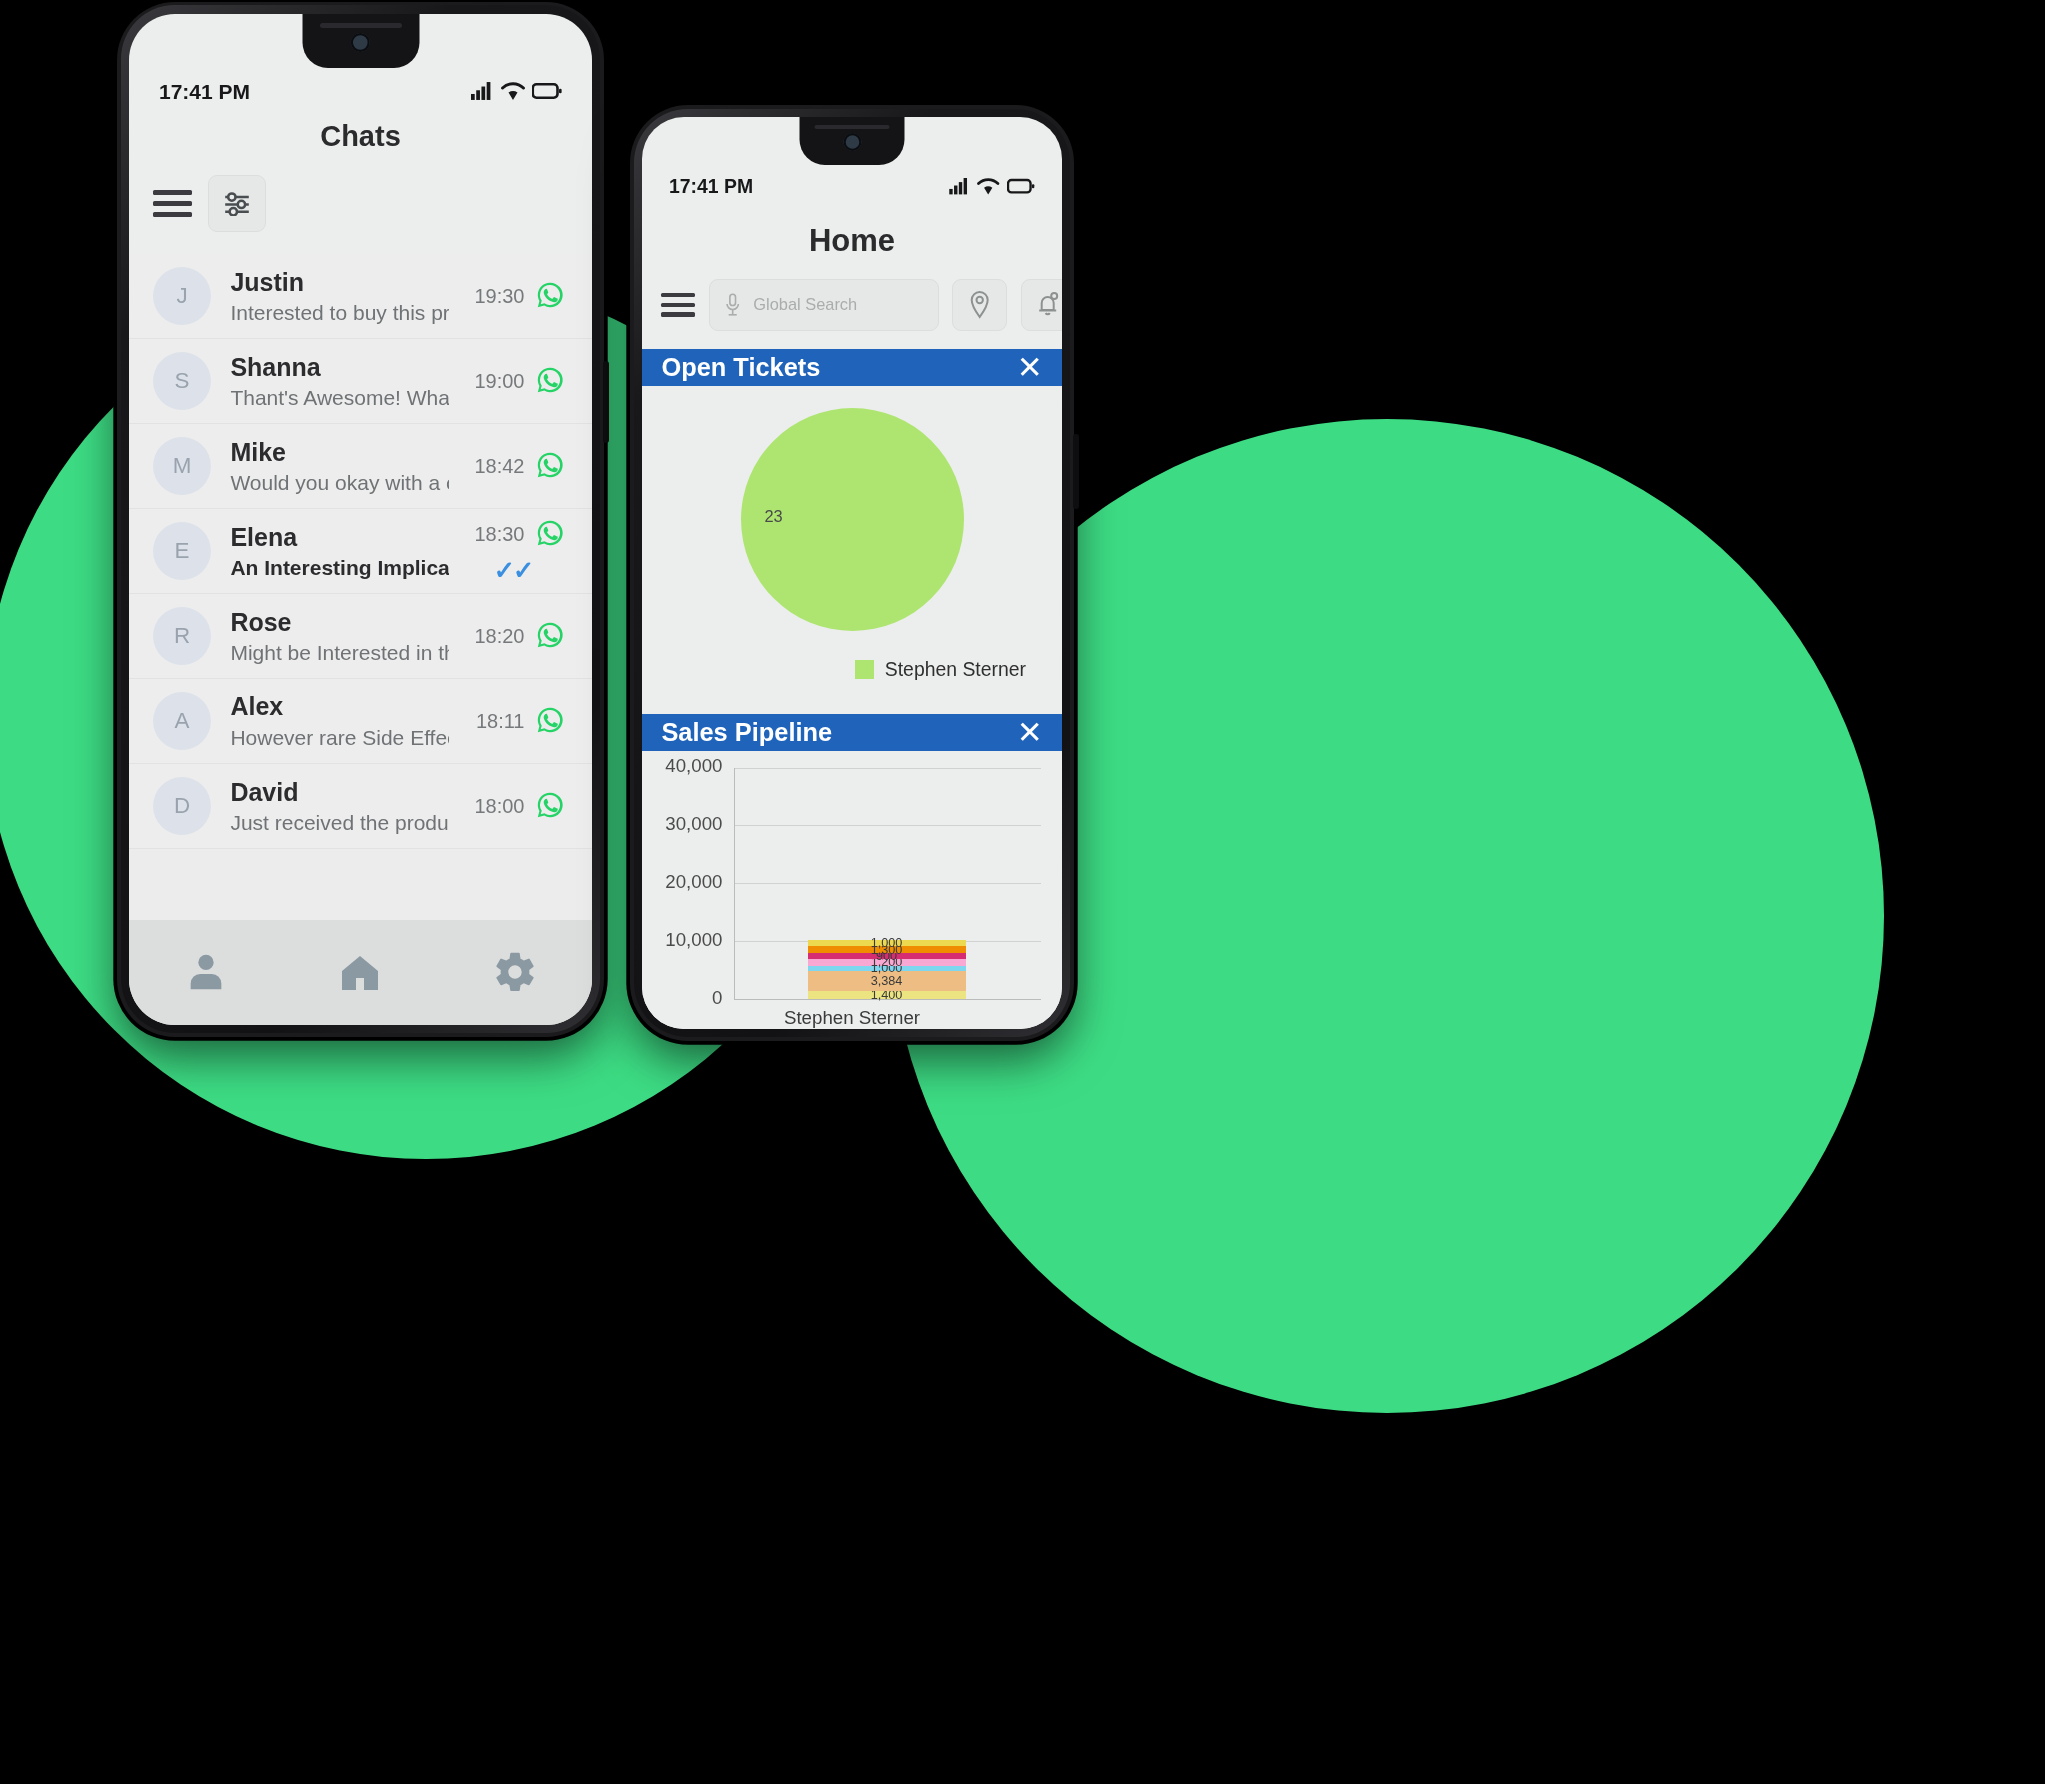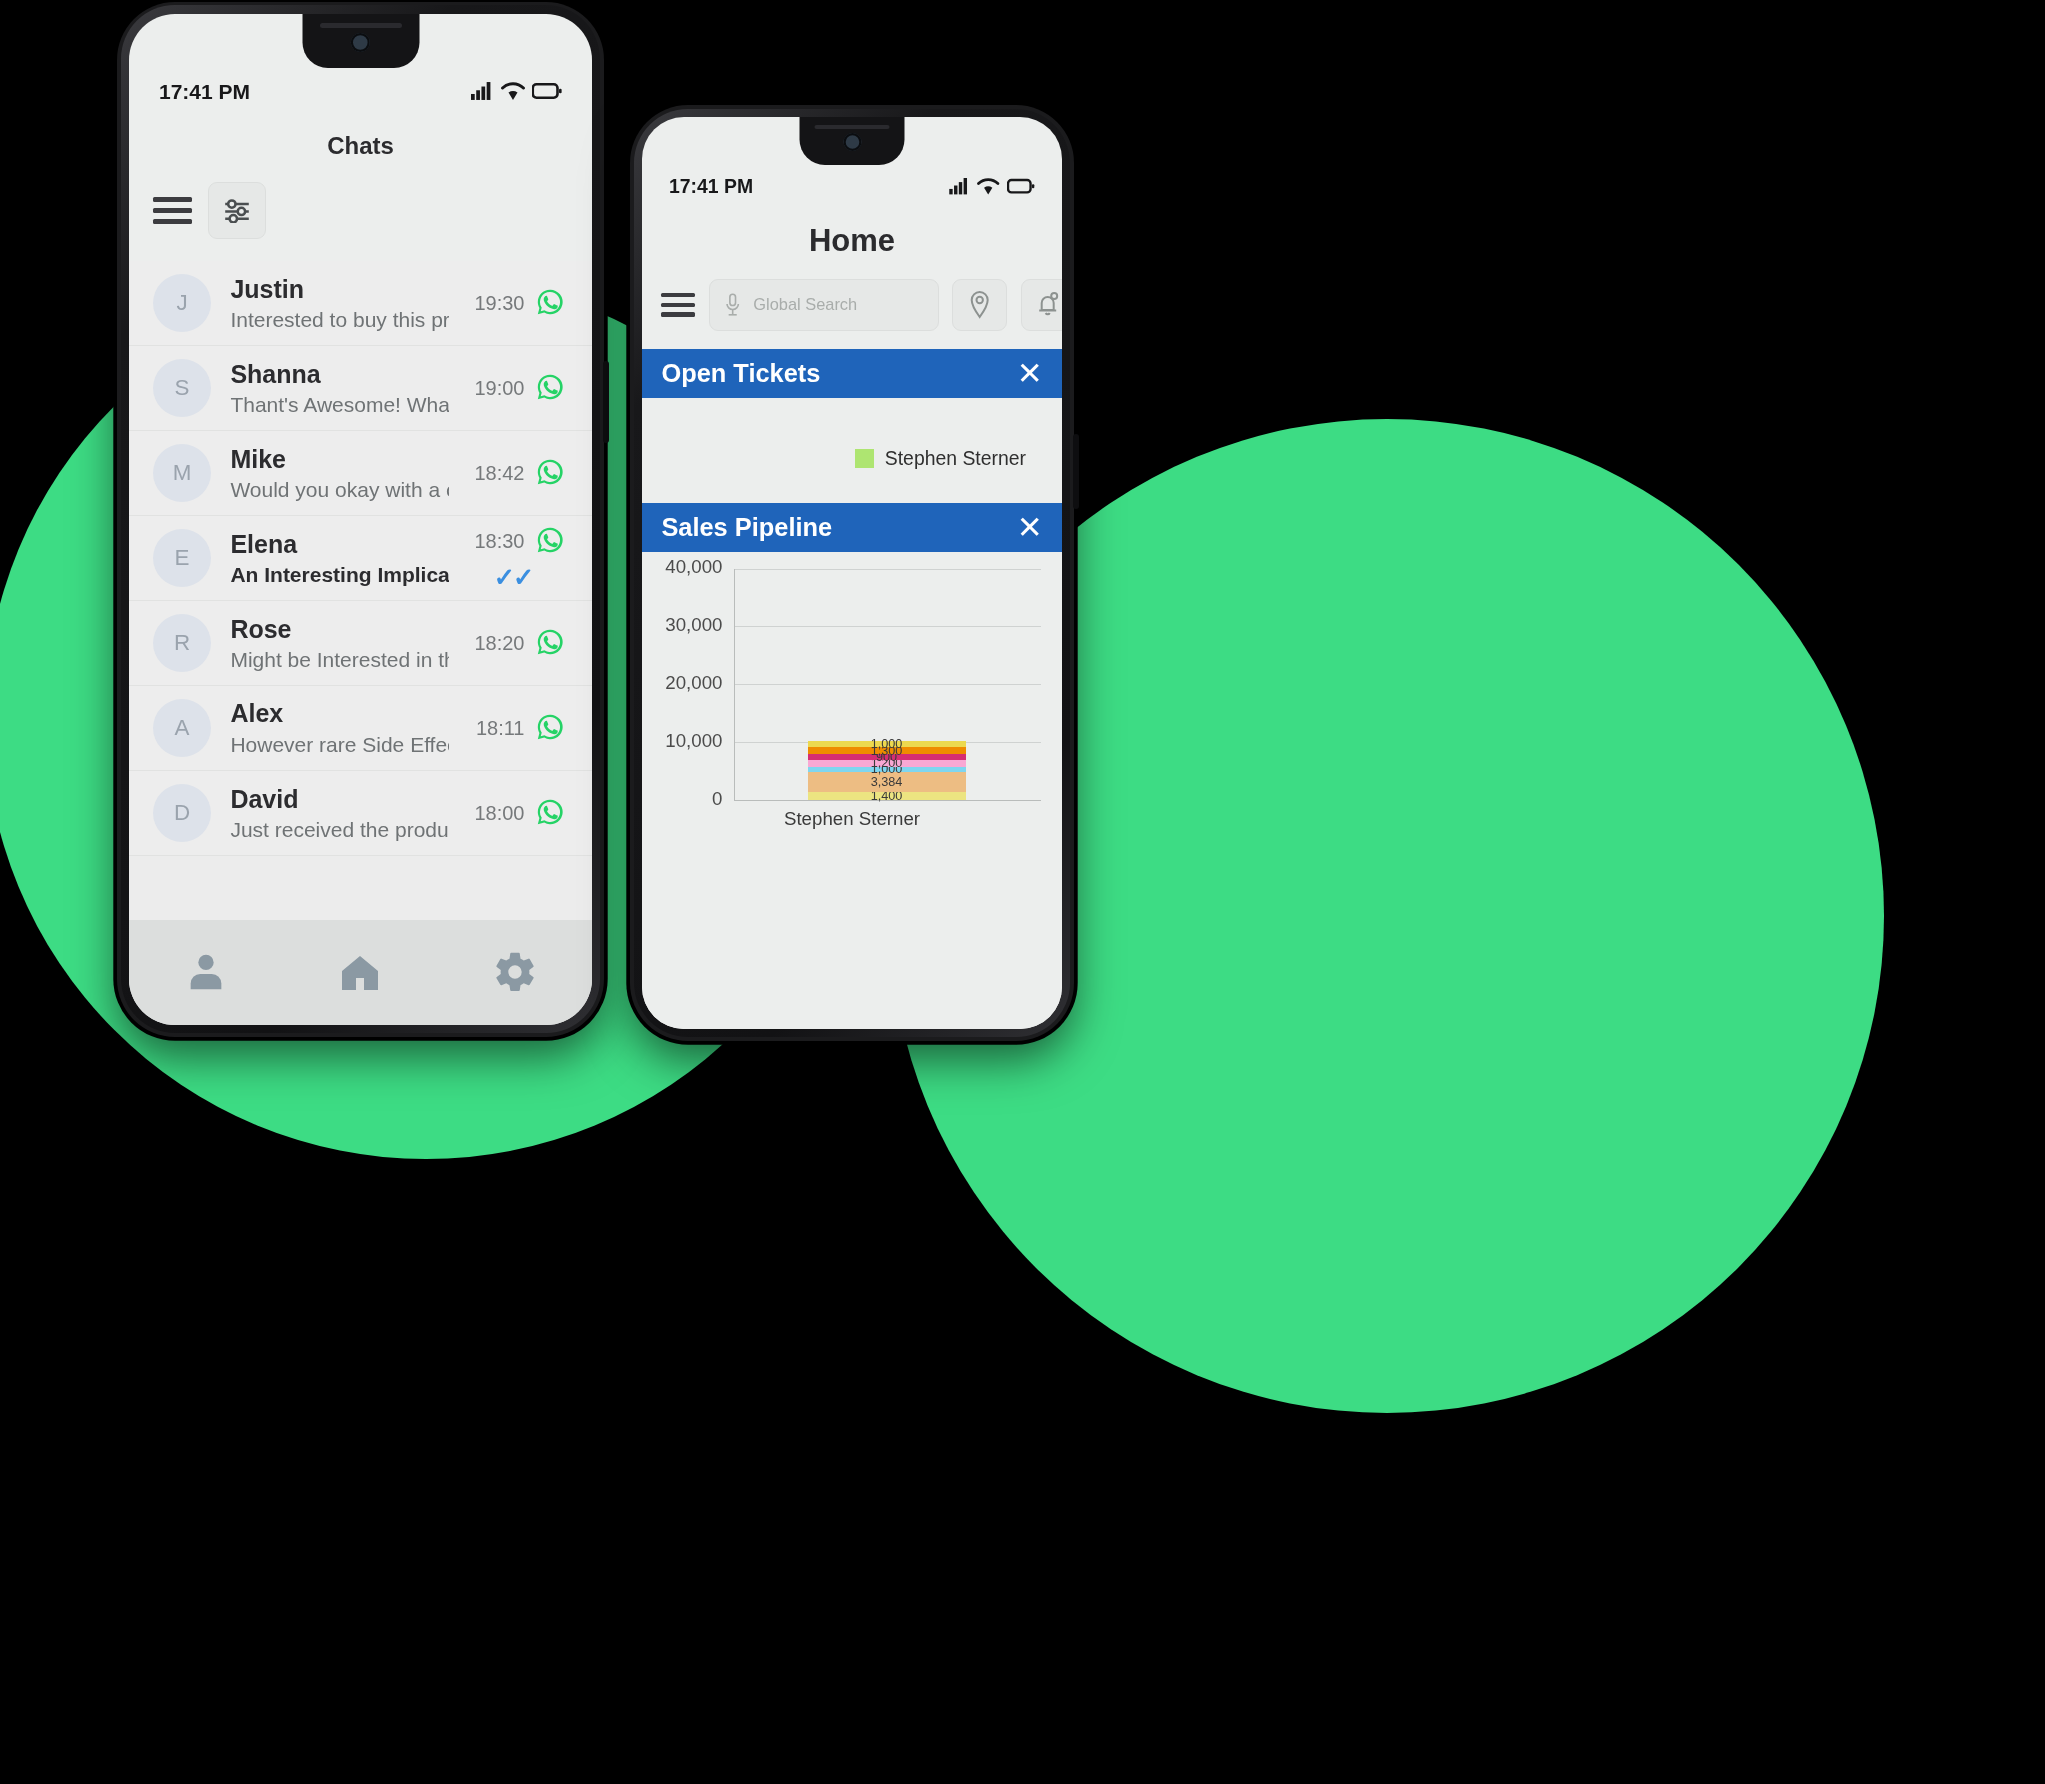--- a/index.html
+++ b/index.html
@@ -175,21 +175,21 @@
             <path d="M2 8 A20 20 0 0 1 30 8" stroke="#18181a" stroke-width="4" fill="none" stroke-linecap="round"></path>
           </svg>
 
           <svg width="30" height="18" viewBox="0 0 40 24">
             <rect x="1" y="3" width="33" height="18" rx="5" stroke="#18181a" stroke-width="3.5" fill="none"></rect>
             <rect x="36" y="9" width="3.5" height="6" rx="1.5" fill="#18181a"></rect>
           </svg>
         </span>
       </div>
 
-      <div class="app-title" style="font-size:24px; margin-top:28px;">Chats</div>
+      <div class="app-title" style="font-size:29px; margin-top:16px;">Chats</div>
 
       <div class="searchrow" style="padding:22.4px 30px 22.4px 24px; gap:16.4px;">
         <div class="hamburger" style="gap:6px; width:39px;">
           <i style="height:5.2px;"></i>
             <i style="height:5.2px;"></i>
             <i style="height:5.2px;"></i>
         </div>
         <div class="iconbtn" style="width:58px; height:57px;">
           <svg width="28" height="25.4" viewBox="0 0 38 34">
             <line x1="3" y1="8" x2="35" y2="8" stroke="#4a4e50" stroke-width="3.4"></line>
@@ -405,20 +405,25 @@
             <circle cx="18.5" cy="5" r="3" stroke="#8d9290" stroke-width="2" fill="none"></circle>
           </svg>
         </div>
       </div>
 
       <div class="panel-head" style="height:49px; padding:0 19.4px; font-size:25.4px;">
         <span>Open Tickets</span>
         <span class="panel-x" style="font-size:31px;">✕</span>
       </div>
       <div class="panel-body" style="padding:22.4px 0 13.5px 0;">
+        <div class="pie-wrap">
+          <div class="pie" style="width:223px; height:223px;">
+            <span class="pie-lbl" style="left:24px; top:99px; font-size:16.4px;">23</span>
+          </div>
+        </div>
         <div class="pie-legend" style="padding:27px 36px 0 0; gap:10.5px;">
           <span class="swatch" style="width:19.4px; height:19.4px; background:#aee571;"></span>
           <span class="leg-text" style="font-size:19.4px;">Stephen Sterner</span>
         </div>
       </div>
 
       <div class="panel-head" style="height:49px; padding:0 19.4px; font-size:25.4px; margin-top:19.4px;">
         <span>Sales Pipeline</span>
         <span class="panel-x" style="font-size:31px;">✕</span>
       </div>

